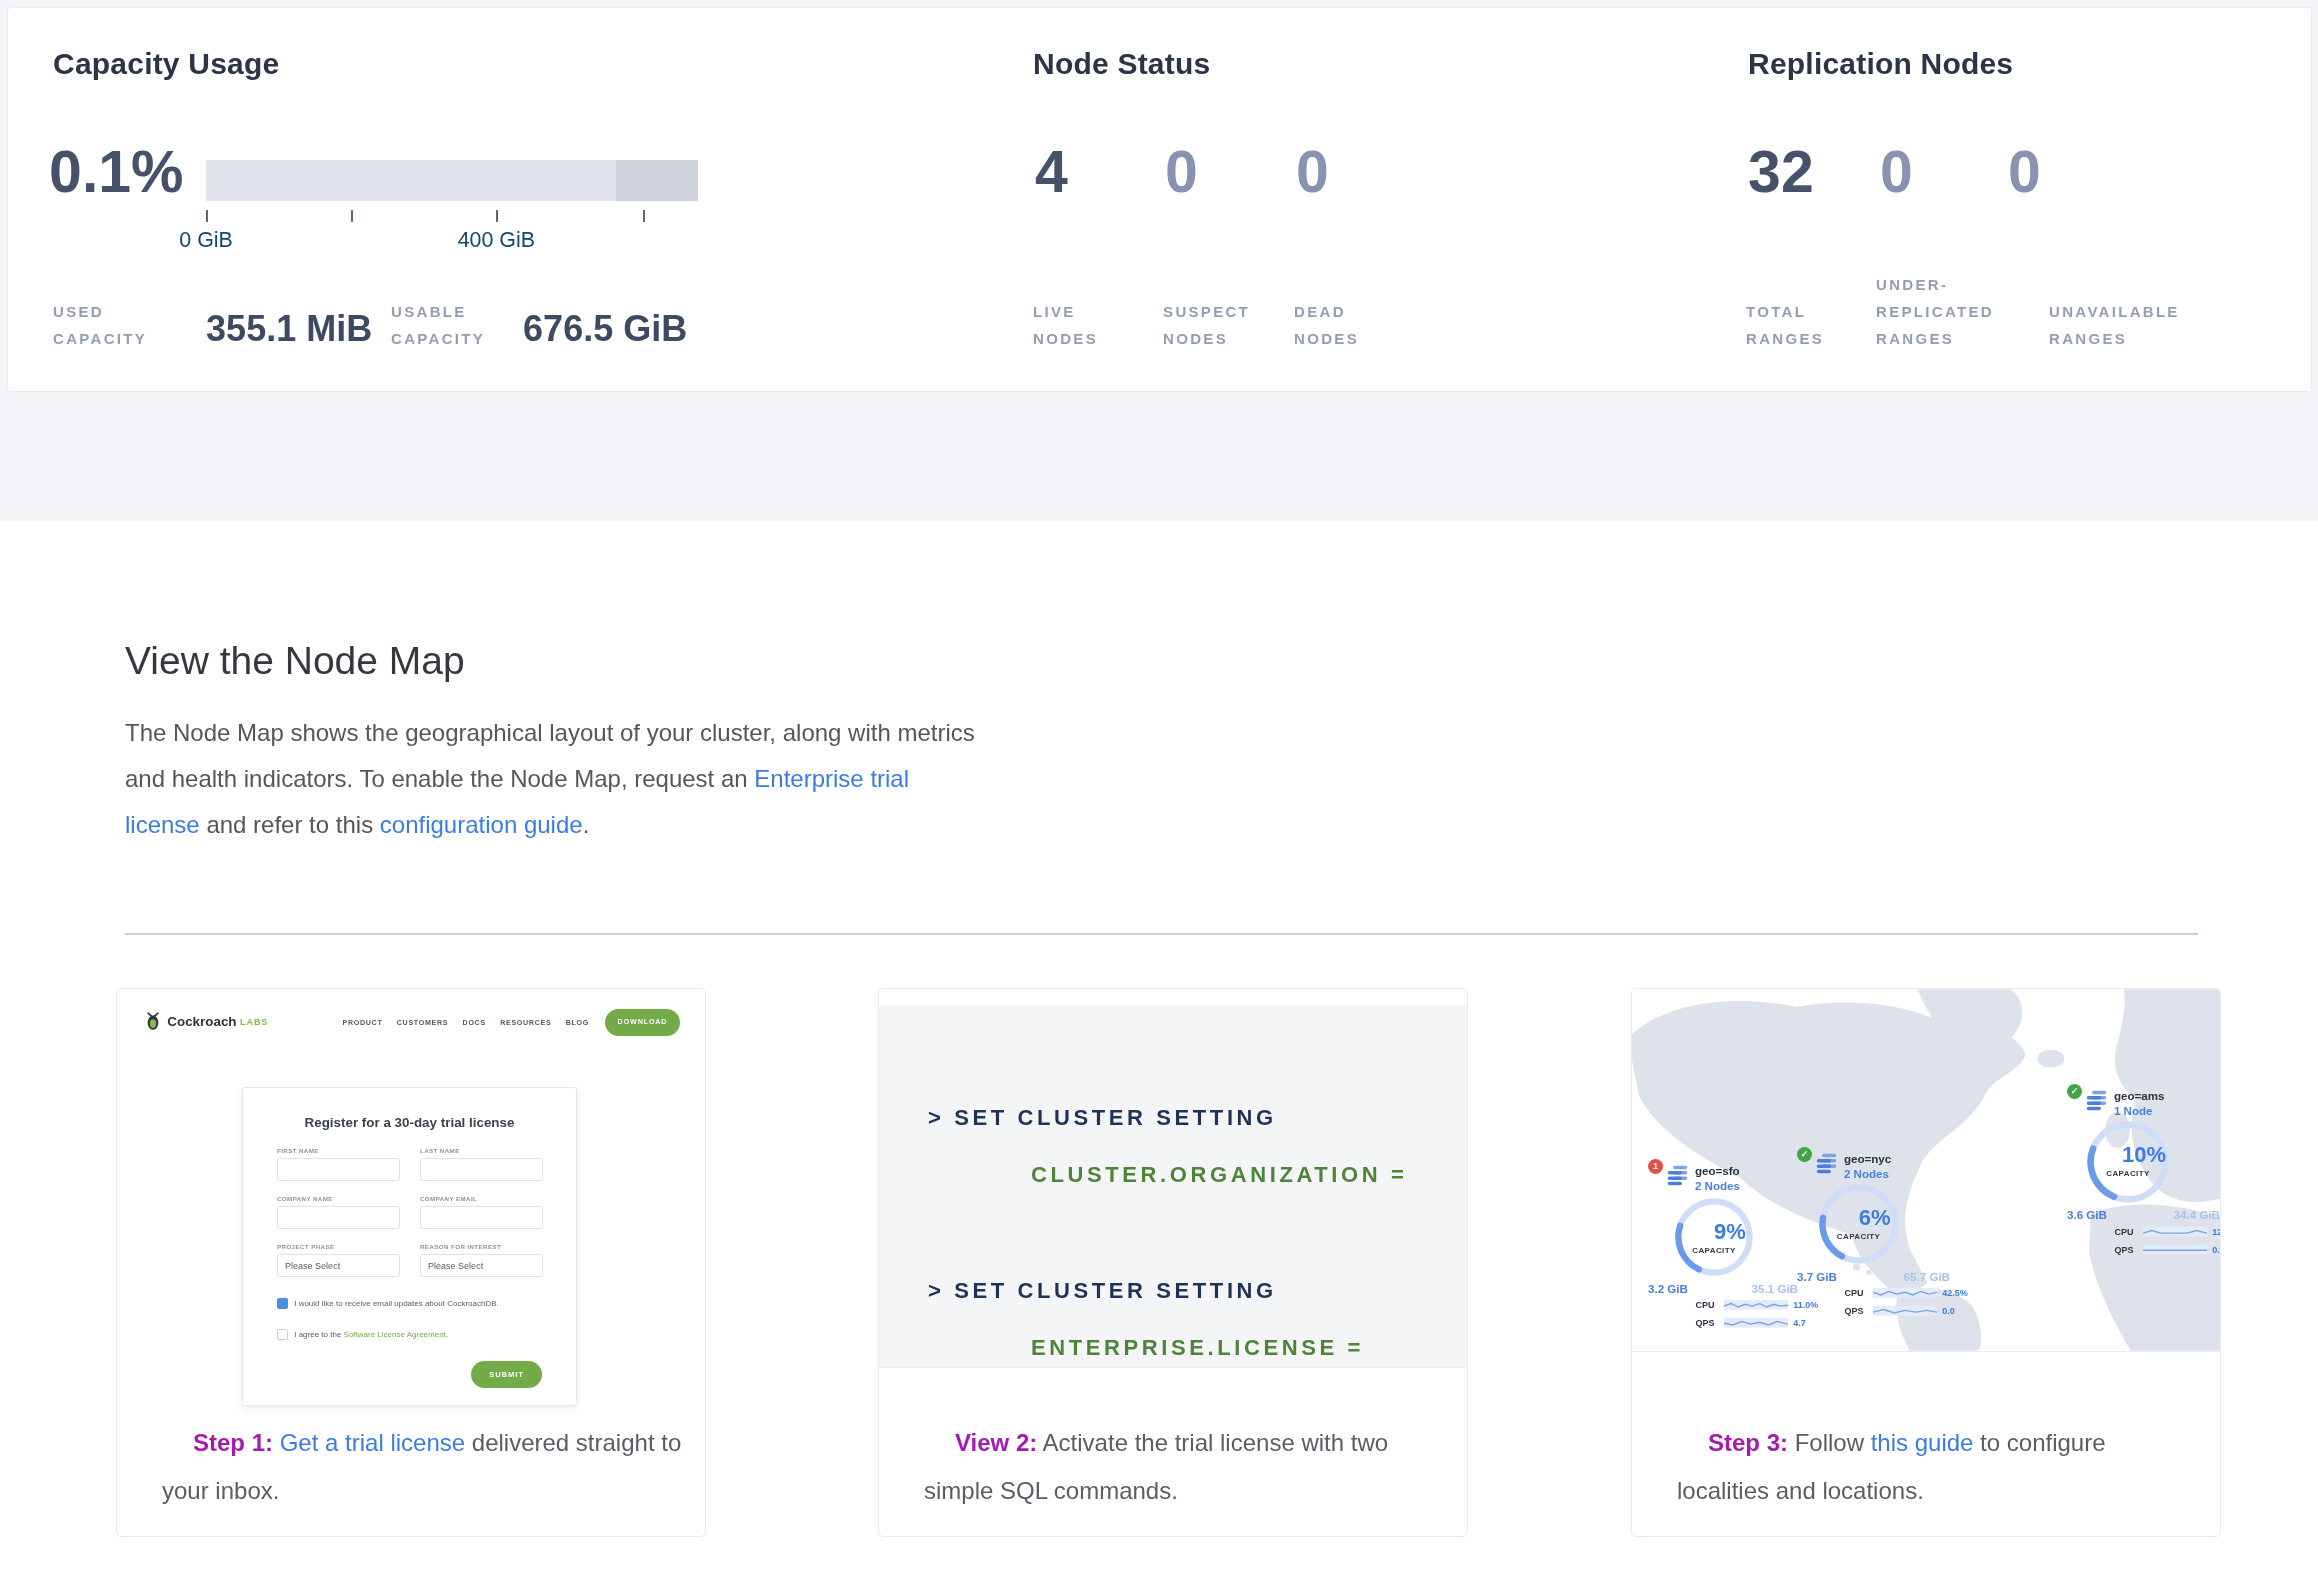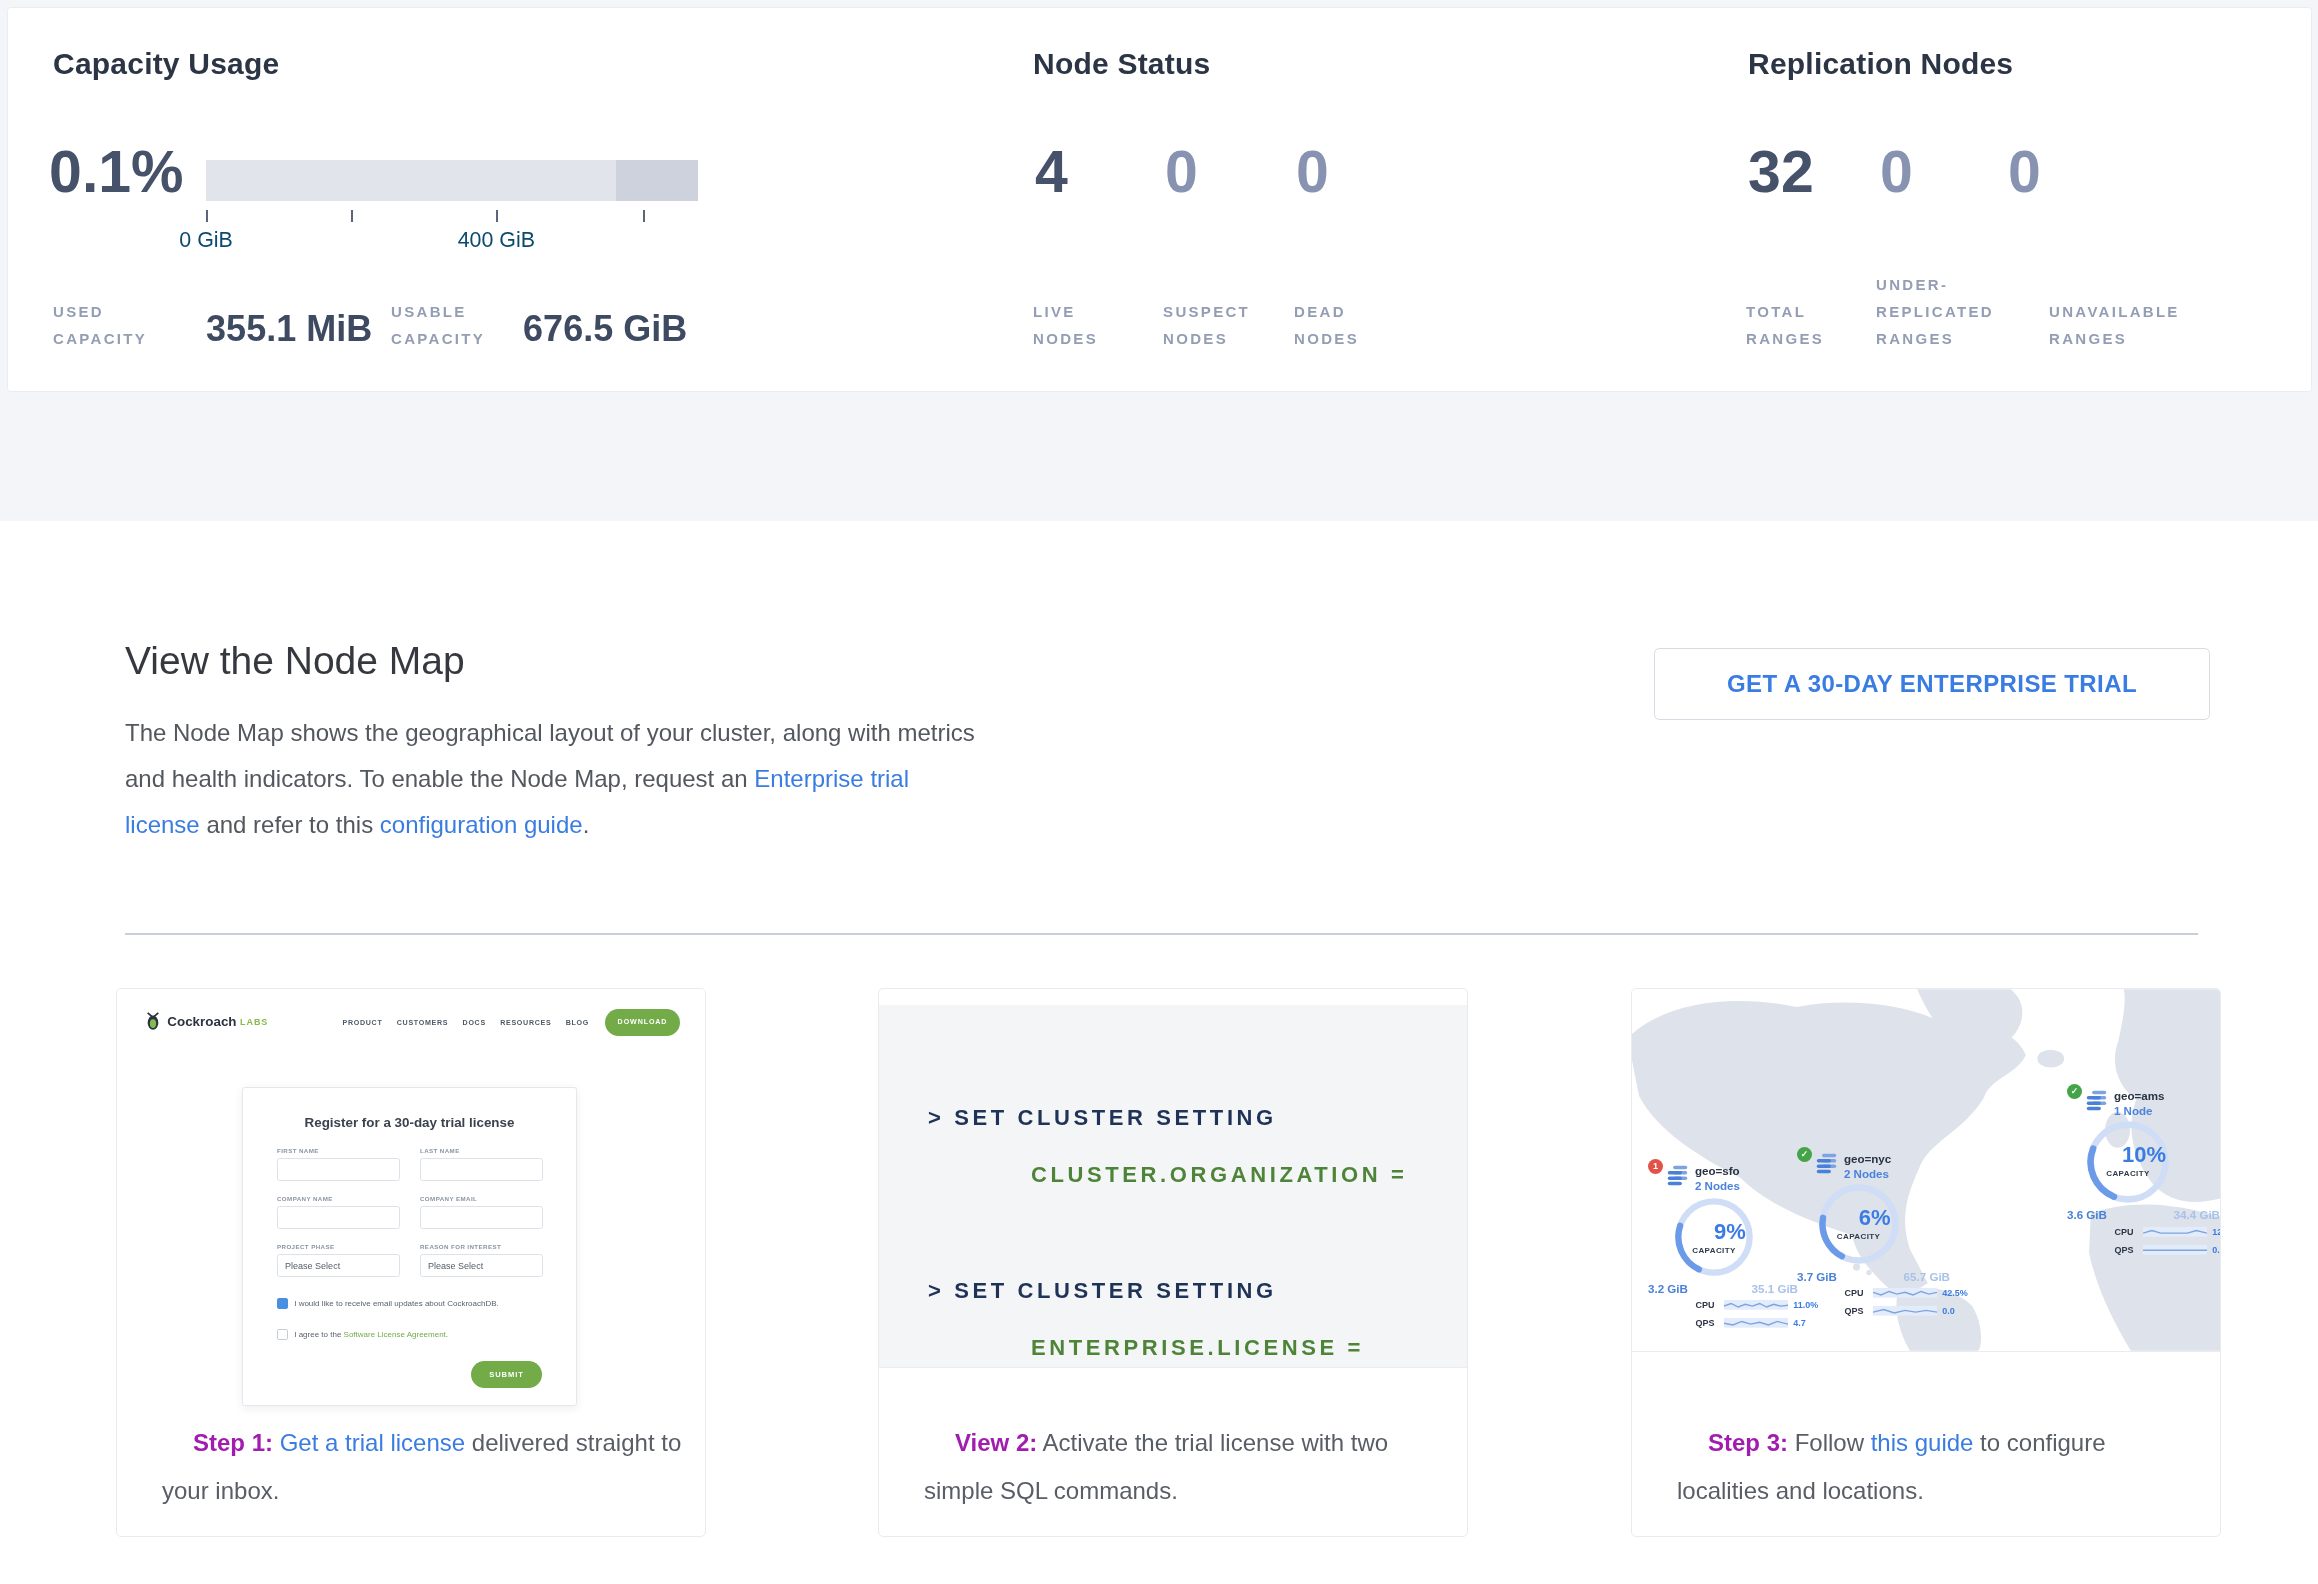--- a/index.html
+++ b/index.html
@@ -143,21 +143,20 @@
 
 
   <div class="content">
 
     <div class="promo-heading">View the Node Map</div>
 
     <div class="promo-para">
       <span>The Node Map shows the geographical layout of your cluster, along with metrics and health indicators. To enable the Node Map, request an </span><span class="link">Enterprise trial license</span><span> and refer to this </span><span class="link">configuration guide</span><span>.</span>
     </div>
 
-    <div class="trial-btn">GET A 30-DAY ENTERPRISE TRIAL</div>
 
     <div class="divider"></div>
 
     <div class="card card1">
       <div class="mini">
         <div class="mini-logo">
           <svg width="18" height="19.6" viewBox="0 0 20 22">
             <path d="M4 1 L10 6 L16 1" stroke="#2b3340" stroke-width="2" fill="none"></path>
             <ellipse cx="10" cy="12" rx="6" ry="8" fill="#2b3340"></ellipse>
             <ellipse cx="10" cy="13" rx="3.5" ry="5" fill="#85bb4c"></ellipse>

